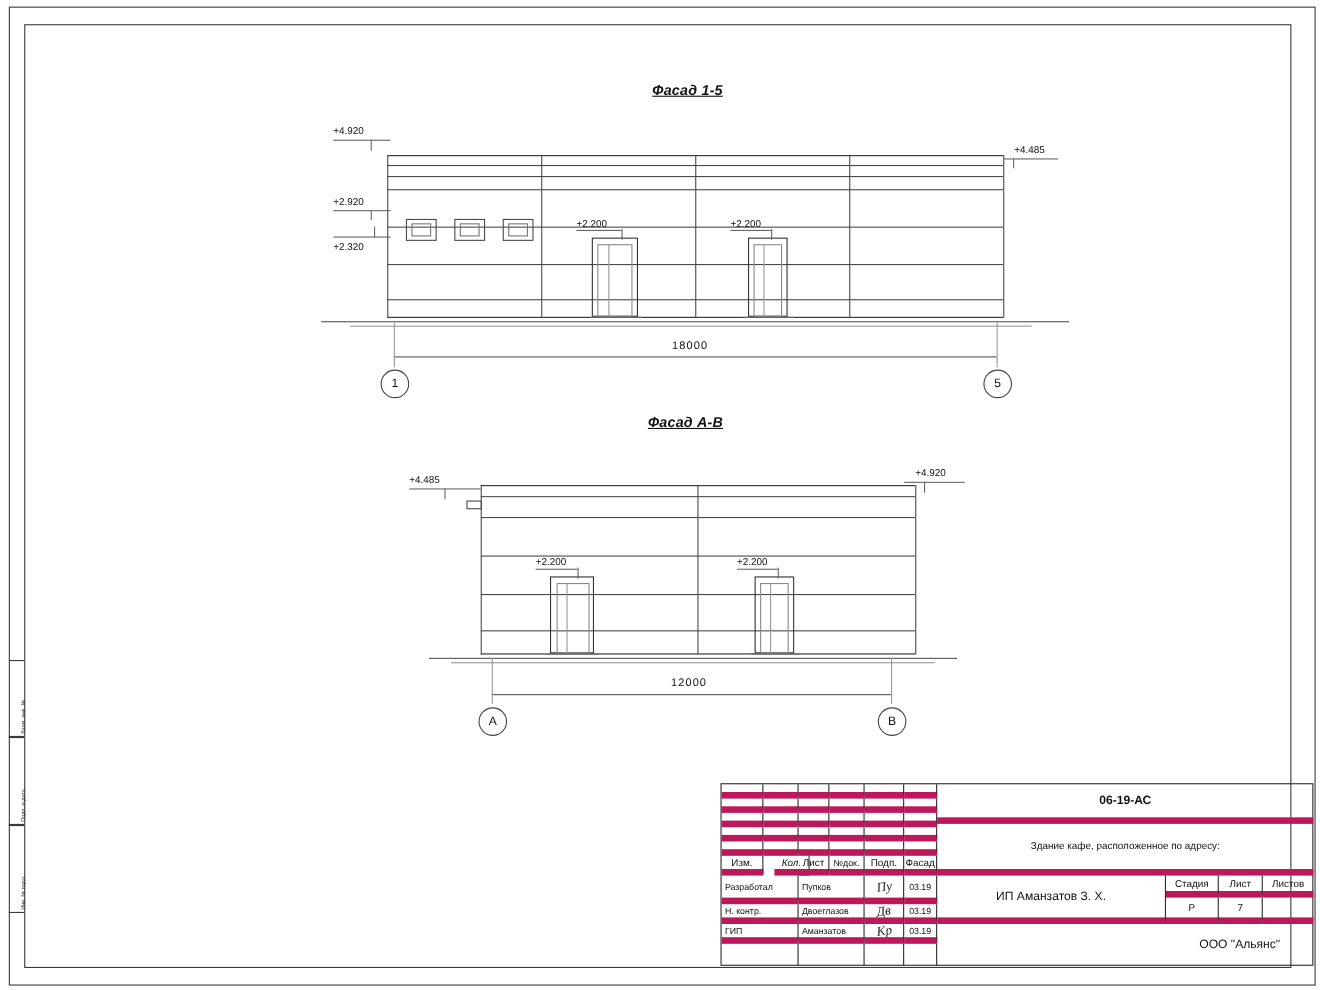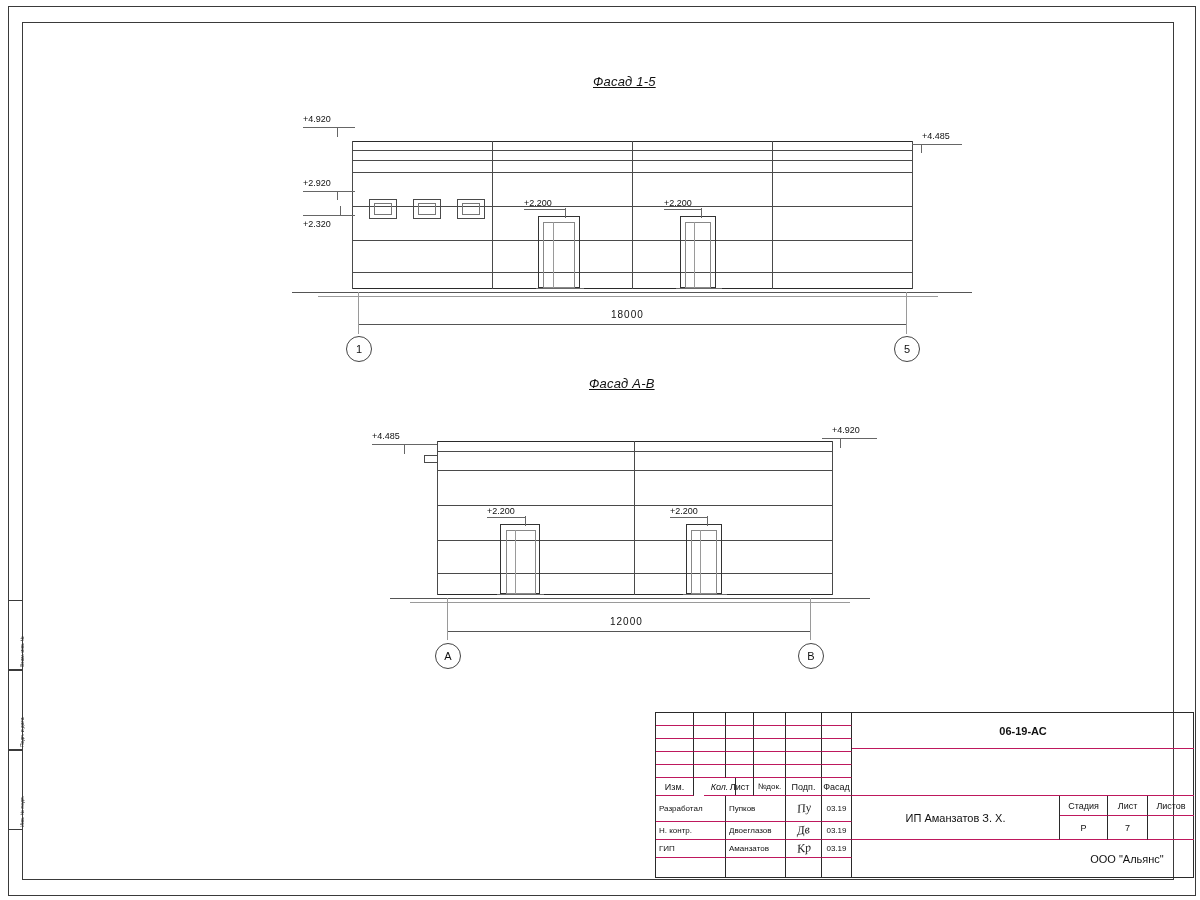--- a/index.html
+++ b/index.html
@@ -47,21 +47,21 @@
     transform: rotate(-90deg);
     transform-origin: left top;
     white-space: nowrap;
     font-size: 5px;
     color: #2a2a2a;
   }
 
   .title {
     position: absolute;
     font-style: italic;
-    font-weight: normal;
+    font-weight: bold;
     font-size: 13px;
     letter-spacing: .2px;
     text-decoration: underline;
     color: #111;
   }
 
   
   .ln {
     position: absolute;
     background: #4a4a4a;
@@ -115,21 +115,21 @@
   }
   .tb .cell {
     position: absolute;
     box-sizing: border-box;
     display: flex;
     align-items: center;
     padding: 0 3px;
     overflow: hidden;
   }
   .tb .br { border-right: 1px solid #2a2a2a; }
-  .tb .bb { border-bottom: 1px solid #be185d; }
+  .tb .bb { border-bottom: 6px solid #be185d; }
   .tb .ctr { justify-content: center; text-align: center; }
   .tb .big { font-size: 11px; }
   .sig {
     font-family: "Liberation Serif", serif;
     font-style: italic;
     font-size: 12px;
     color: #1d1d1d;
     transform: rotate(-8deg);
   }
 </style>
@@ -334,20 +334,21 @@
 
     <div class="cell br" style="left:0;   top:145px; width:70px; height:20px;"></div>
     <div class="cell br" style="left:70px; top:145px; width:60px; height:20px;"></div>
     <div class="cell br" style="left:130px; top:145px; width:36px; height:20px;"></div>
     <div class="cell br" style="left:166px; top:145px; width:30px; height:20px;"></div>
 
     <div class="cell bb ctr big" style="left:196px; top:0; width:342px; height:36px; font-weight:600;">06-19-АС</div>
 
     <div class="cell bb" style="left:196px; top:36px; width:342px; height:47px;">
       <div style="width:100%; text-align:center; line-height:1.5;">
+        <div>Здание кафе, расположенное по адресу:</div>
       </div>
     </div>
 
     <div class="cell br bb ctr big" style="left:196px; top:83px; width:208px; height:44px;">ИП Аманзатов З. Х.</div>
 
     <div class="cell br bb ctr" style="left:404px; top:83px; width:48px; height:20px;">Стадия</div>
     <div class="cell br bb ctr" style="left:452px; top:83px; width:40px; height:20px;">Лист</div>
     <div class="cell bb ctr" style="left:492px; top:83px; width:46px; height:20px;">Листов</div>
 
     <div class="cell br bb ctr" style="left:404px; top:103px; width:48px; height:24px;">Р</div>

